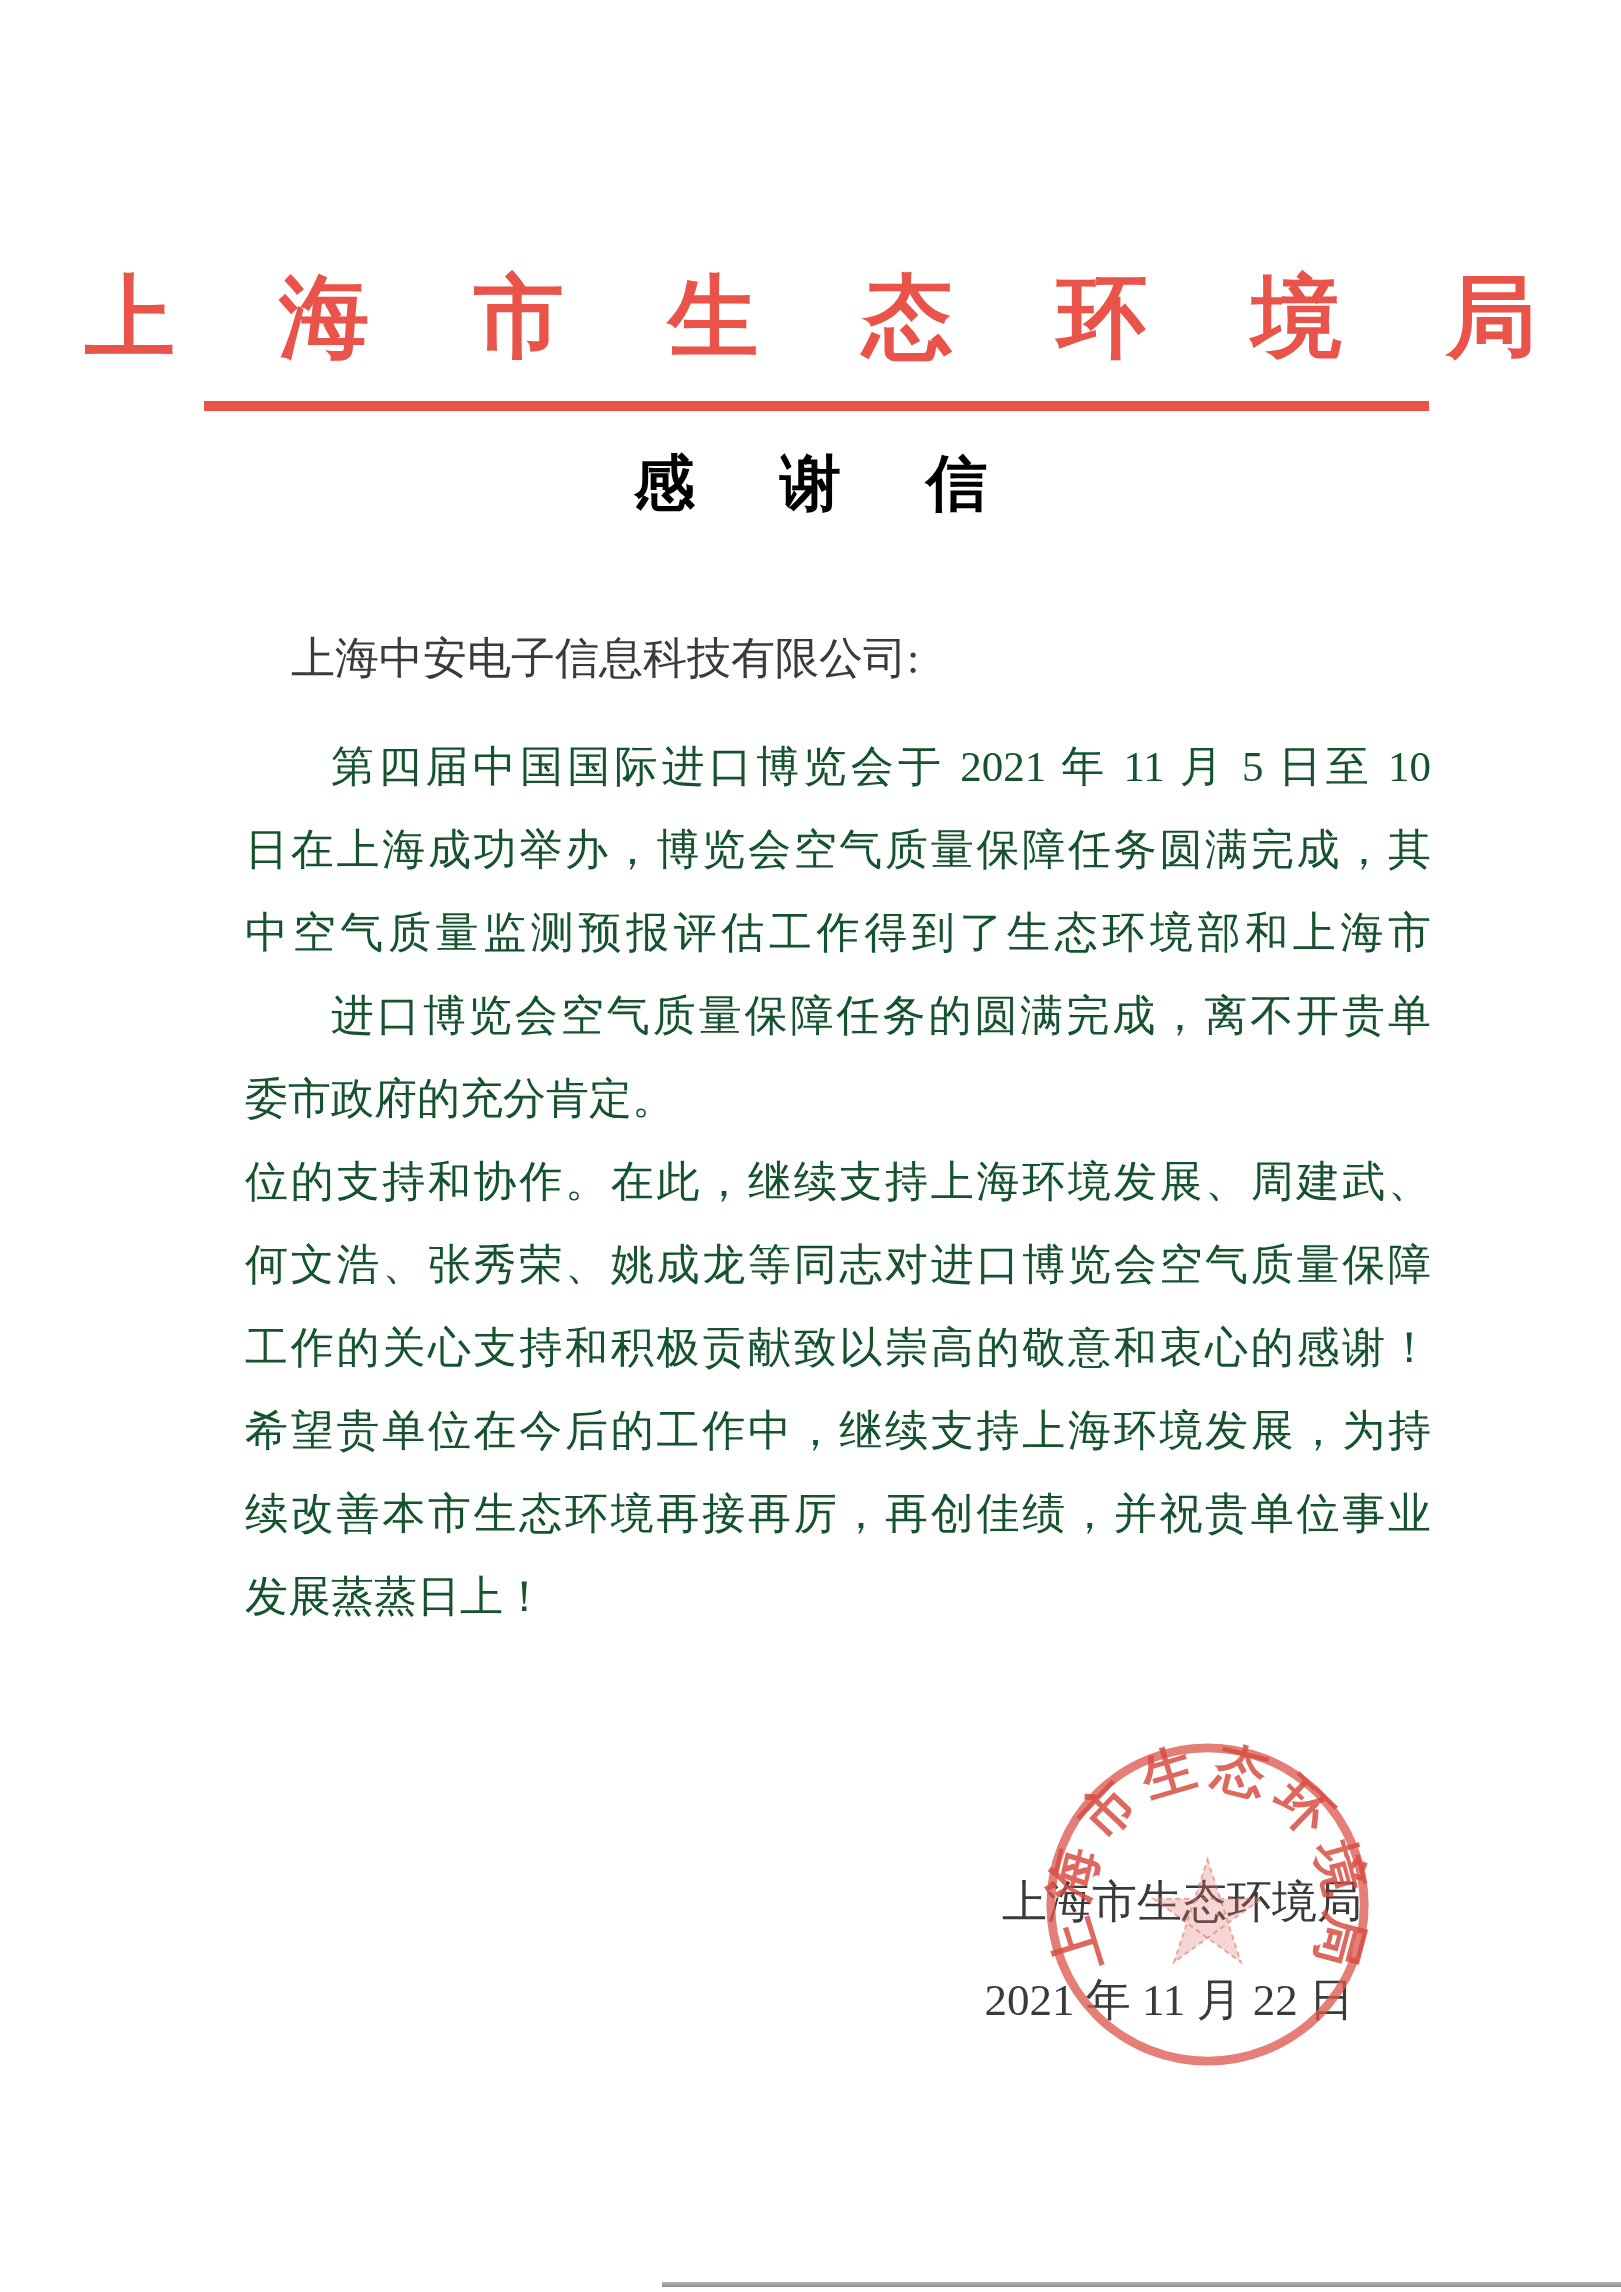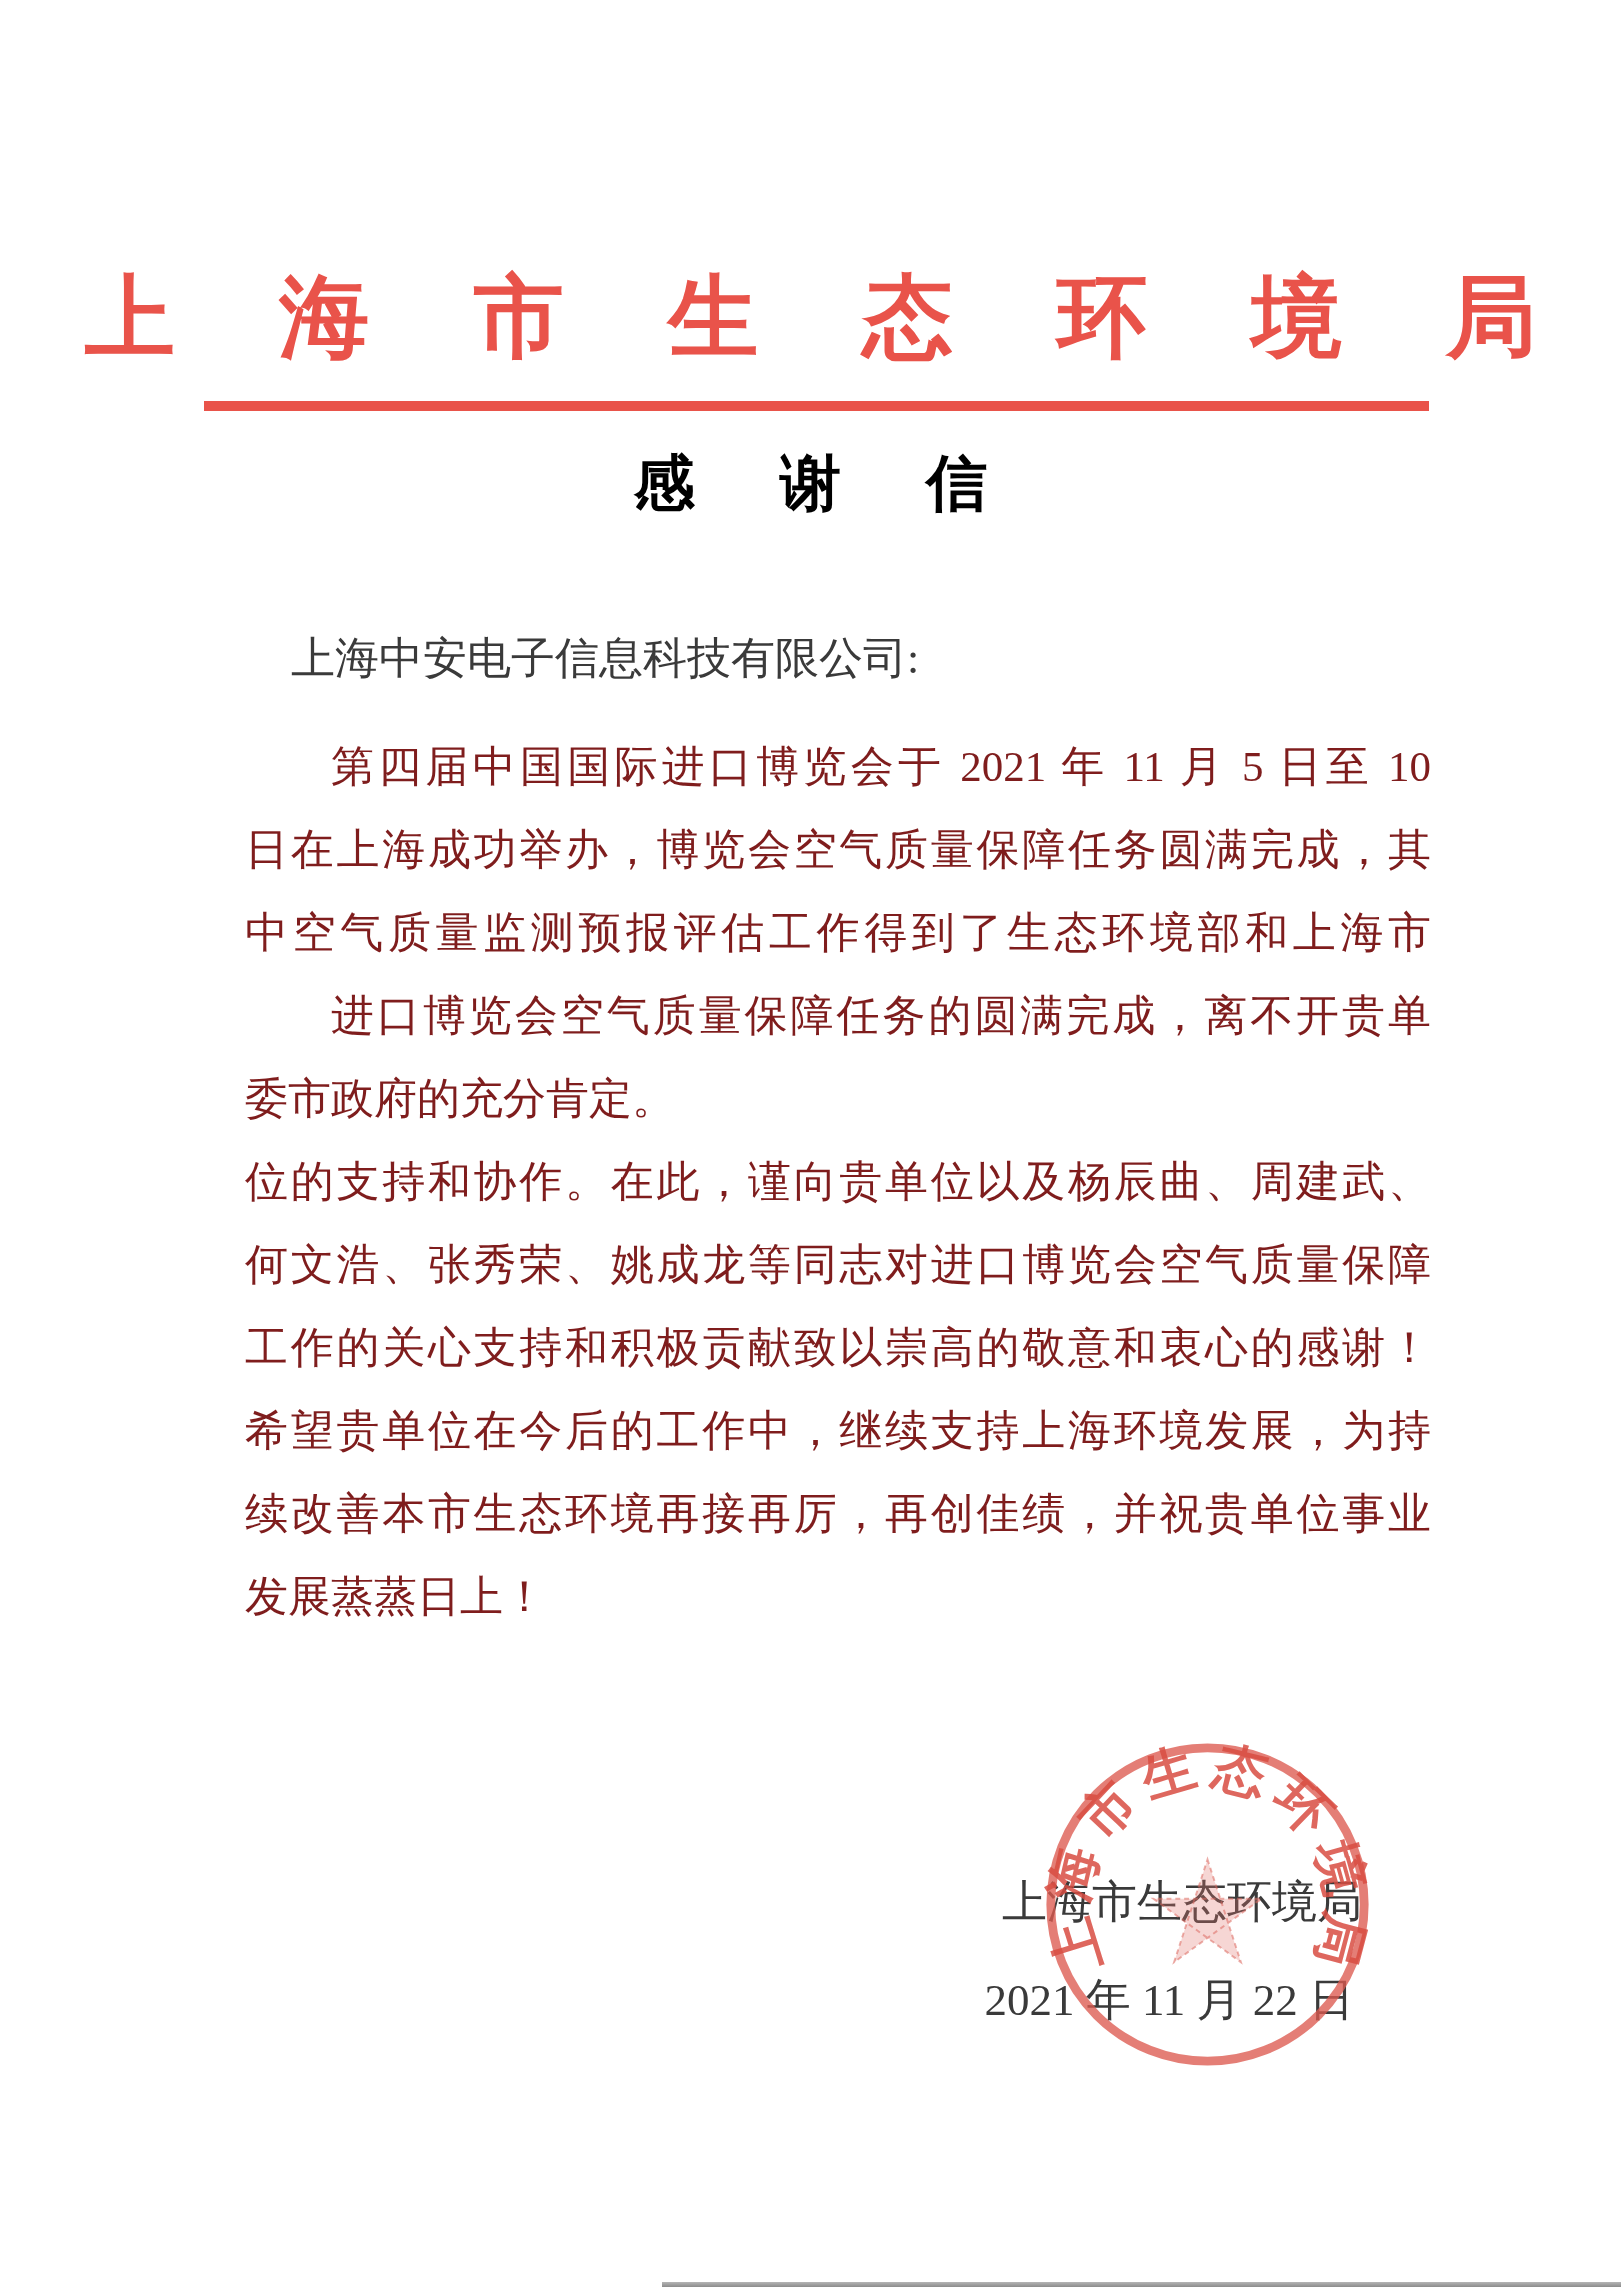--- a/index.html
+++ b/index.html
@@ -49,21 +49,21 @@
     font-size: 44px;
     line-height: 83px;
     color: #3a3a3a;
     margin-left: 46px;
   }
   .body-lines {
     position: absolute;
     top: 725px; left: 245px; right: 190px;
     font-size: 43px;
     line-height: 83px;
-    color: #7f1d1d;
+    color: #14532d;
   }
   .body-line { height: 83px; }
   .body-line.justify { text-align: justify; text-align-last: justify; }
   .body-line.indent { text-indent: 2em; }
   
   .signature-name {
     position: absolute;
     top: 1878px; right: 259px;
     font-size: 45px;
     line-height: 49px;
@@ -105,21 +105,21 @@
   <div class="letter-title">感 谢 信</div>
 
   <div class="salutation">上海中安电子信息科技有限公司:</div>
 
   <div class="body-lines">
     <div class="body-line justify indent">第四届中国国际进口博览会于 2021 年 11 月 5 日至 10</div>
     <div class="body-line justify">日在上海成功举办，博览会空气质量保障任务圆满完成，其</div>
     <div class="body-line justify">中空气质量监测预报评估工作得到了生态环境部和上海市</div>
     <div class="body-line justify indent">进口博览会空气质量保障任务的圆满完成，离不开贵单</div>
     <div class="body-line">委市政府的充分肯定。</div>
-    <div class="body-line justify">位的支持和协作。在此，谨向贵单位以及杨辰曲、周建武、</div>
+    <div class="body-line justify">位的支持和协作。在此，继续支持上海环境发展、周建武、</div>
     <div class="body-line justify">何文浩、张秀荣、姚成龙等同志对进口博览会空气质量保障</div>
     <div class="body-line justify">工作的关心支持和积极贡献致以崇高的敬意和衷心的感谢！</div>
     <div class="body-line justify">希望贵单位在今后的工作中，继续支持上海环境发展，为持</div>
     <div class="body-line justify">续改善本市生态环境再接再厉，再创佳绩，并祝贵单位事业</div>
     <div class="body-line">发展蒸蒸日上！</div>
   </div>
 
   <div class="signature-name">上海市生态环境局</div>
 
   <div class="signature-date">2021 年 11 月 22 日</div>

